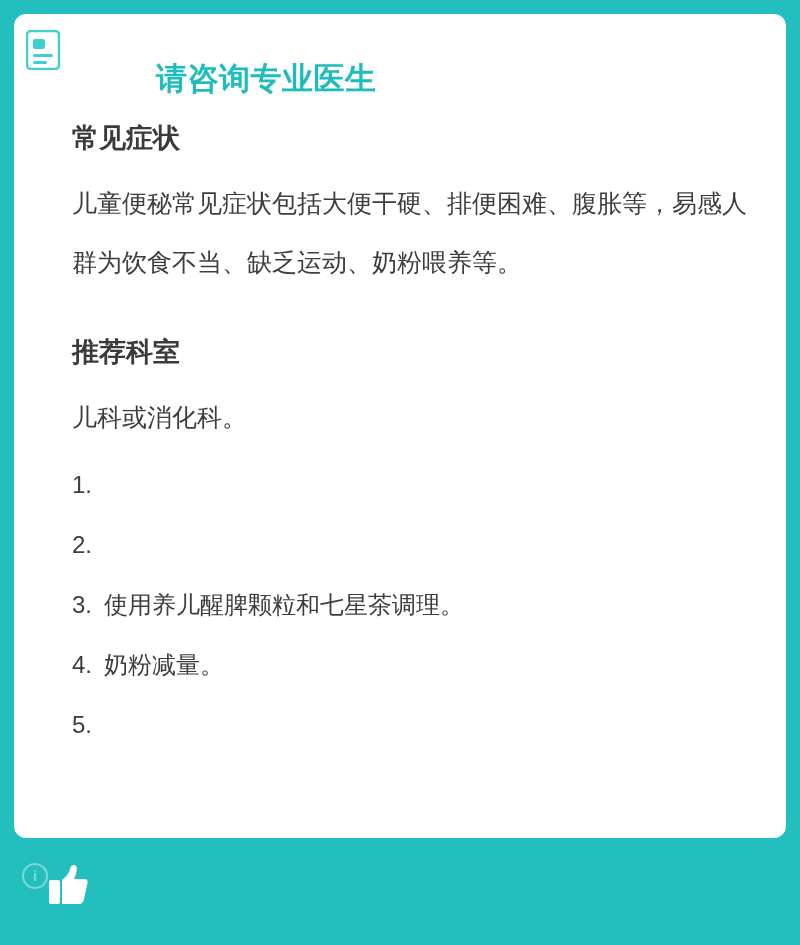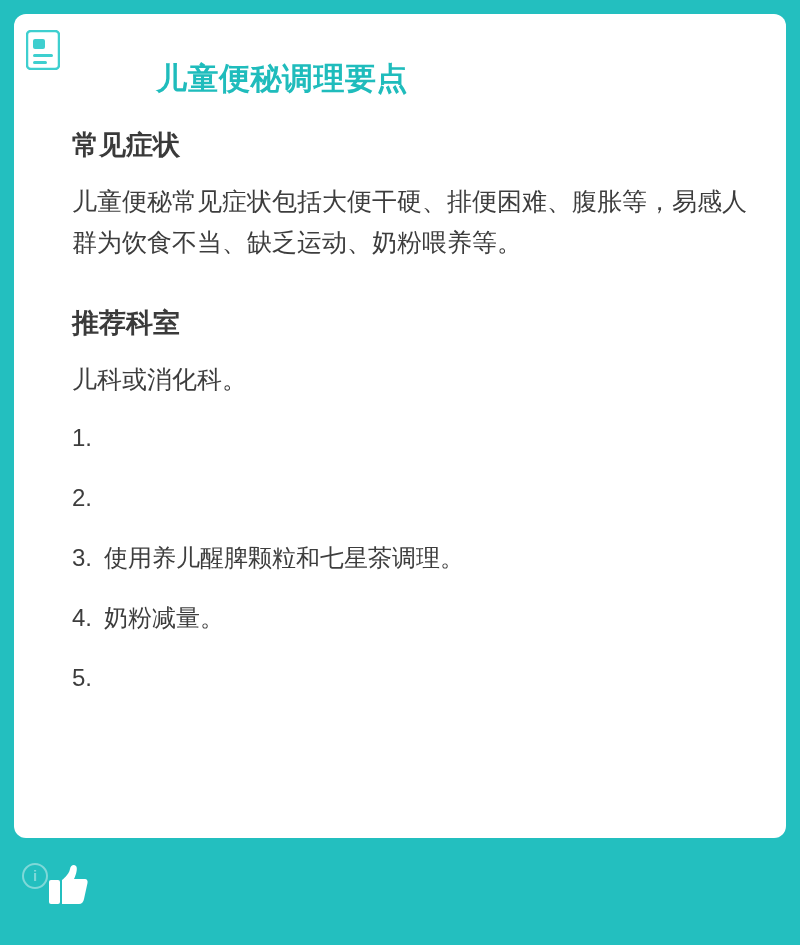--- a/index.html
+++ b/index.html
@@ -42,26 +42,26 @@
     margin: 16px 0 0 108px;
     letter-spacing: 0.5px;
   }
   .section-title {
     font-size: 27px;
     font-weight: bold;
     color: #3a3a3a;
     margin: 42px 0 0 24px;
   }
   .section-title.first {
-    margin-top: 27px;
+    margin-top: 20px;
   }
   .paragraph {
     font-size: 25px;
     color: #3d3d3d;
-    line-height: 41px;
+    line-height: 59px;
     margin: 18px 0 0 24px;
     max-width: 690px;
   }
   .list {
     margin: 20px 0 0 24px;
     padding: 0;
     list-style: none;
   }
   .list li {
     font-size: 24px;
@@ -124,21 +124,21 @@
 
     <div class="doc-icon">
       <svg viewBox="0 0 34 40" width="34" height="40">
         <rect x="1" y="1" width="32" height="38" rx="4" fill="#ffffff" stroke="#3ecfcf" stroke-width="2.5"></rect>
         <rect x="7" y="9" width="12" height="10" rx="2" fill="#3ecfcf"></rect>
         <rect x="7" y="24" width="20" height="3" rx="1.5" fill="#3ecfcf"></rect>
         <rect x="7" y="31" width="14" height="3" rx="1.5" fill="#3ecfcf"></rect>
       </svg>
     </div>
 
-    <div class="title">儿童便秘调理要点</div>
+    <div class="title">请咨询专业医生</div>
 
     <div class="section-title first">常见症状</div>
     <div class="paragraph">儿童便秘常见症状包括大便干硬、排便困难、腹胀等，易感人群为饮食不当、缺乏运动、奶粉喂养等。</div>
 
     <div class="section-title">推荐科室</div>
     <div class="paragraph">儿科或消化科。</div>
 
     <ul class="list">
       <li>
         <span class="num">1.</span>

